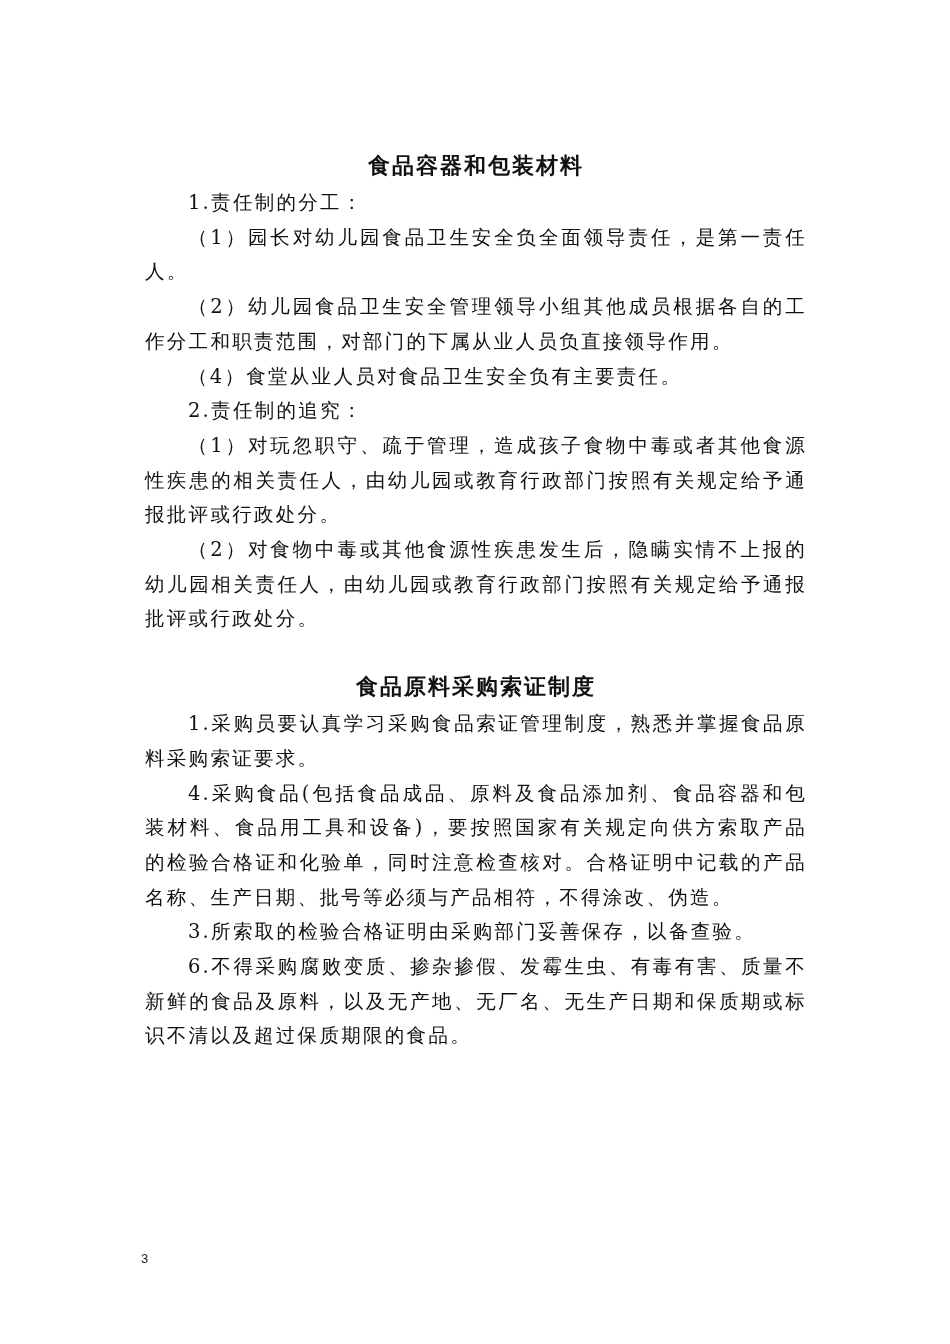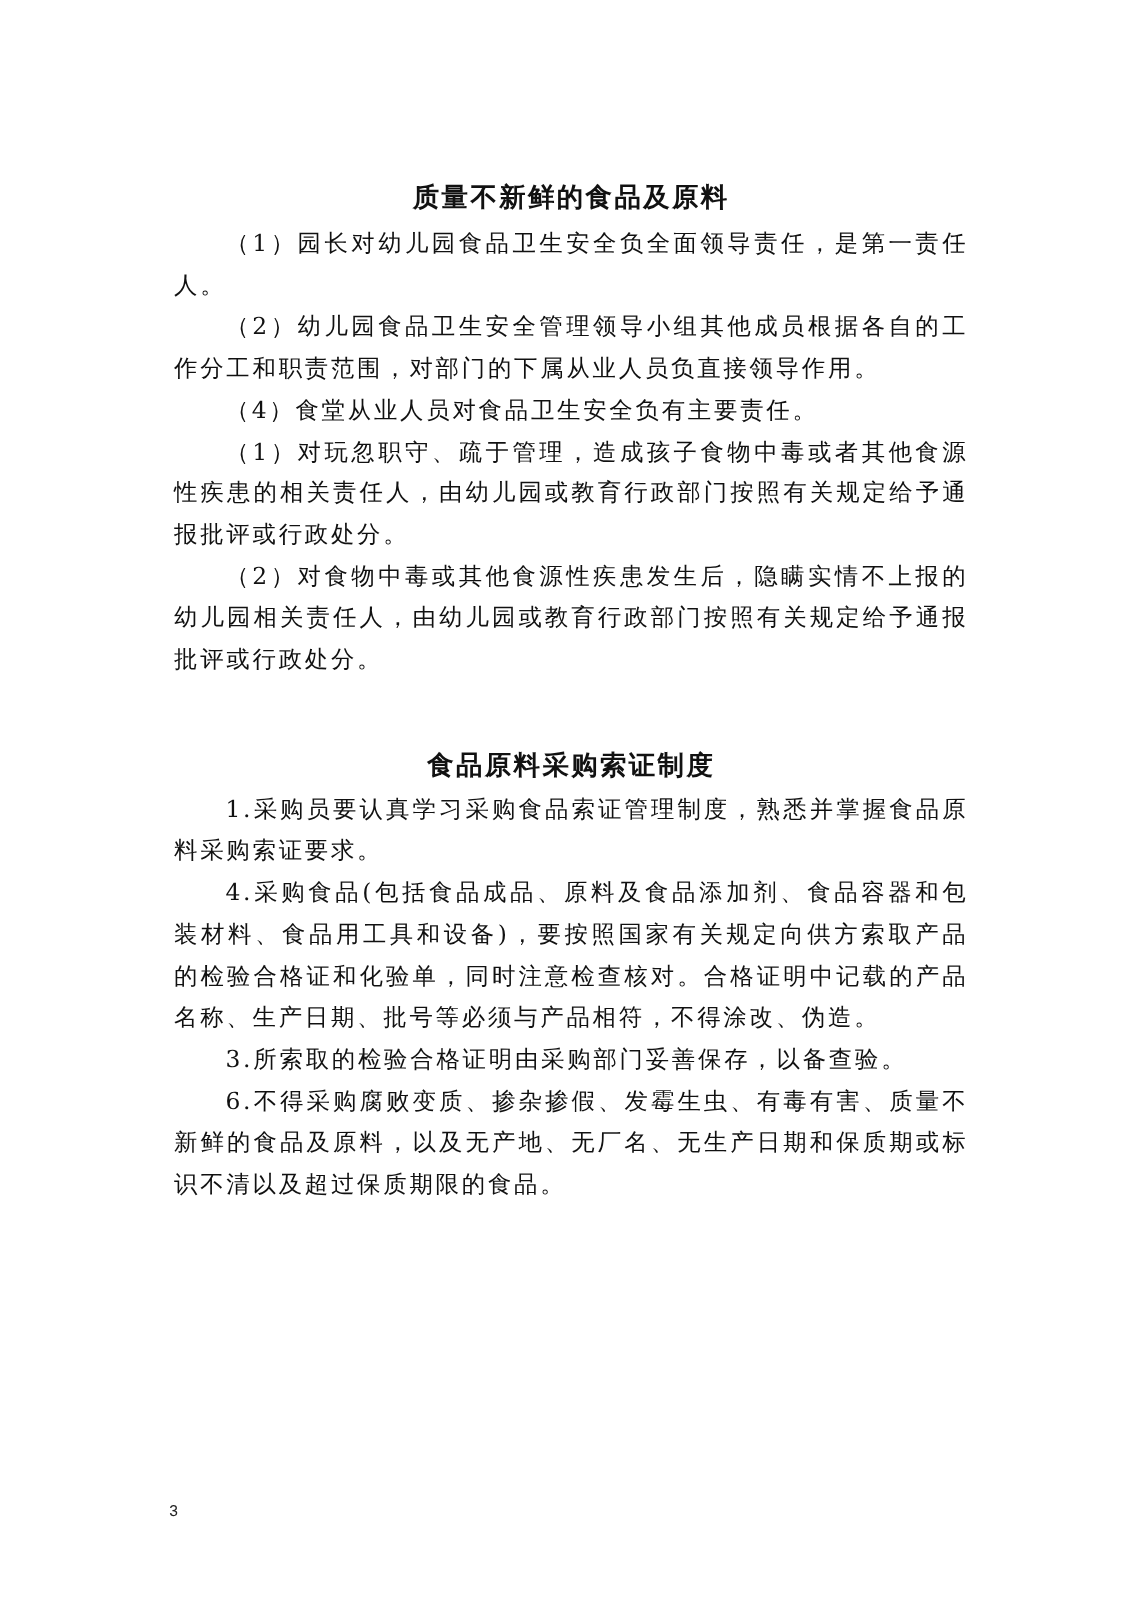--- a/index.html
+++ b/index.html
@@ -1,34 +1,36 @@
 <!DOCTYPE html>
 <html><head>
 <meta charset="utf-8">
 <style>
   html, body { margin: 0; padding: 0; background: #ffffff; }
   body { width: 950px; height: 1344px; position: relative; overflow: hidden;
          font-family: "DejaVu Serif", "Liberation Serif", serif; color: #111; }
   .page { position: absolute; left: 145px; top: 146px; width: 662px; }
   .title { text-align: center; font-family: "DejaVu Sans", "Liberation Sans", sans-serif;
            font-weight: bold; font-size: 22px; letter-spacing: 2px; height: 40px; line-height: 40px; margin: 0; }
-  .title.second { margin-top: 50px; font-family: Liberation Serif, serif; }
+  .title.second { margin-top: 30px; }
   p { margin: 0; font-size: 19.5px; line-height: 34.7px; letter-spacing: 2.3px; text-align: justify;
       text-indent: 2.2em; }
   .page-number { position: absolute; left: 141px; top: 1251px; font-family: "Liberation Sans", sans-serif;
                  font-size: 13px; color: #222; }
 </style>
 </head>
 <body>
 
 <div class="page">
-  <h1 class="title">质量不新鲜的食品及原料</h1>
+  <h1 class="title">食品容器和包装材料</h1>
+  <p>1.责任制的分工：</p>
   <p>（1）园长对幼儿园食品卫生安全负全面领导责任，是第一责任人。</p>
   <p>（2）幼儿园食品卫生安全管理领导小组其他成员根据各自的工作分工和职责范围，对部门的下属从业人员负直接领导作用。</p>
   <p>（4）食堂从业人员对食品卫生安全负有主要责任。</p>
+  <p>2.责任制的追究：</p>
   <p>（1）对玩忽职守、疏于管理，造成孩子食物中毒或者其他食源性疾患的相关责任人，由幼儿园或教育行政部门按照有关规定给予通报批评或行政处分。</p>
   <p>（2）对食物中毒或其他食源性疾患发生后，隐瞒实情不上报的幼儿园相关责任人，由幼儿园或教育行政部门按照有关规定给予通报批评或行政处分。</p>
 
   <h1 class="title second">食品原料采购索证制度</h1>
   <p>1.采购员要认真学习采购食品索证管理制度，熟悉并掌握食品原料采购索证要求。</p>
   <p>4.采购食品(包括食品成品、原料及食品添加剂、食品容器和包装材料、食品用工具和设备)，要按照国家有关规定向供方索取产品的检验合格证和化验单，同时注意检查核对。合格证明中记载的产品名称、生产日期、批号等必须与产品相符，不得涂改、伪造。</p>
   <p>3.所索取的检验合格证明由采购部门妥善保存，以备查验。</p>
   <p>6.不得采购腐败变质、掺杂掺假、发霉生虫、有毒有害、质量不新鲜的食品及原料，以及无产地、无厂名、无生产日期和保质期或标识不清以及超过保质期限的食品。</p>
 </div>
 

